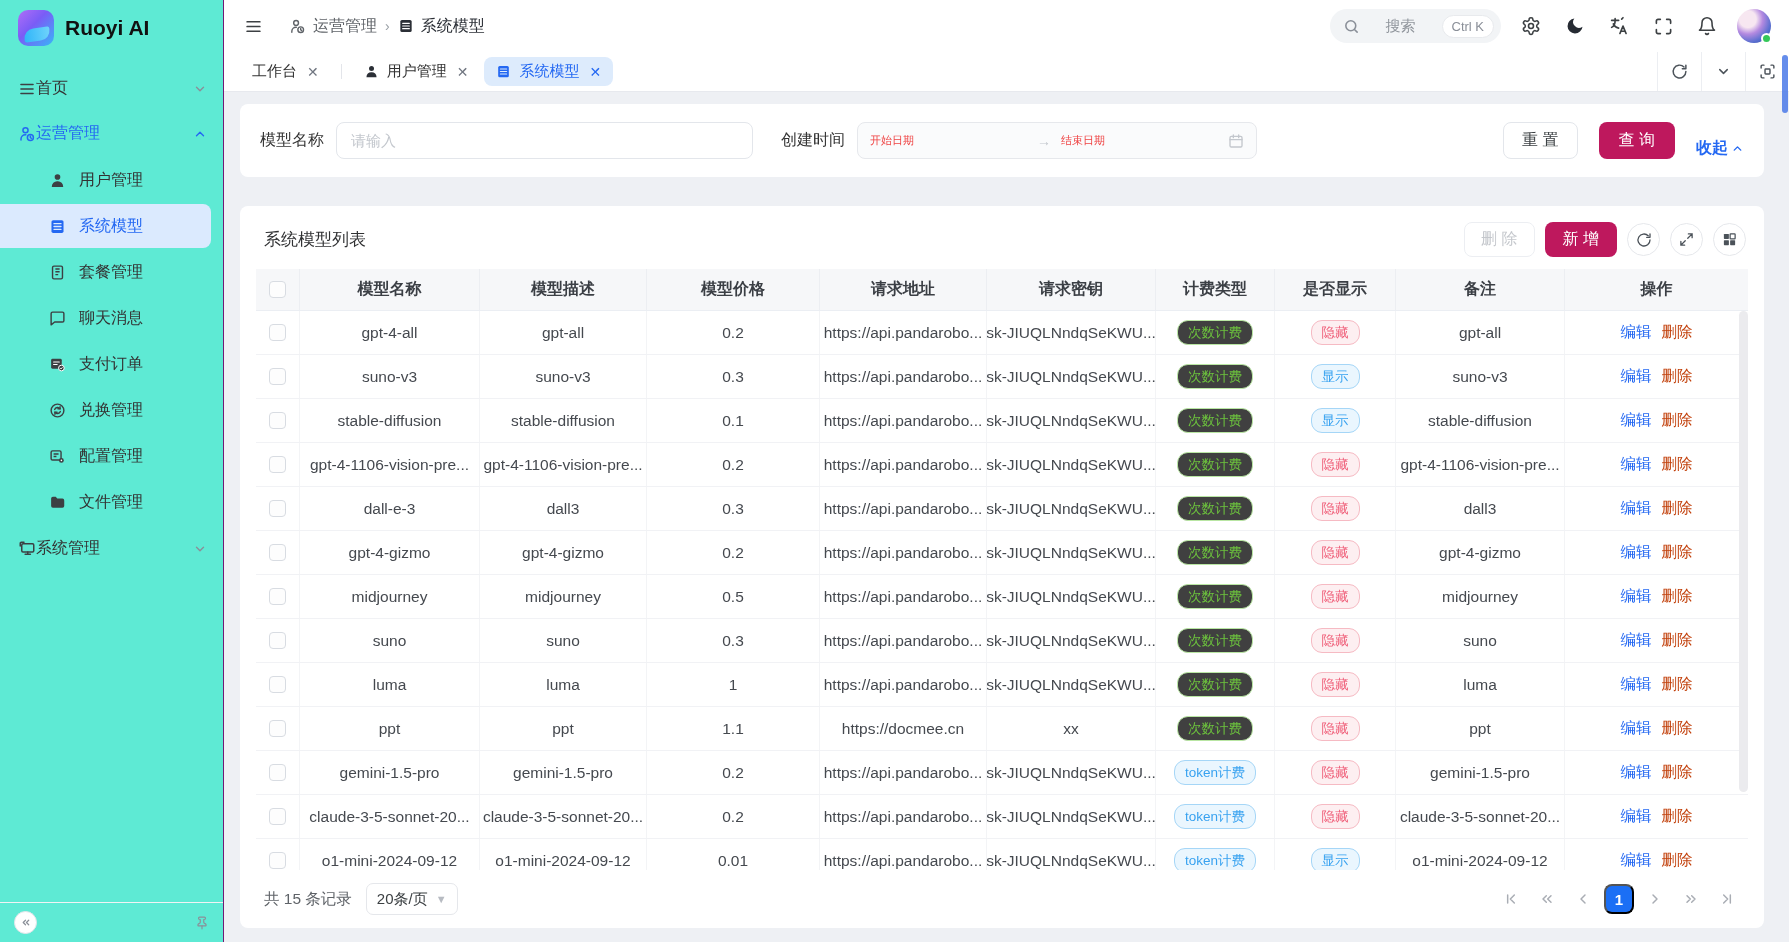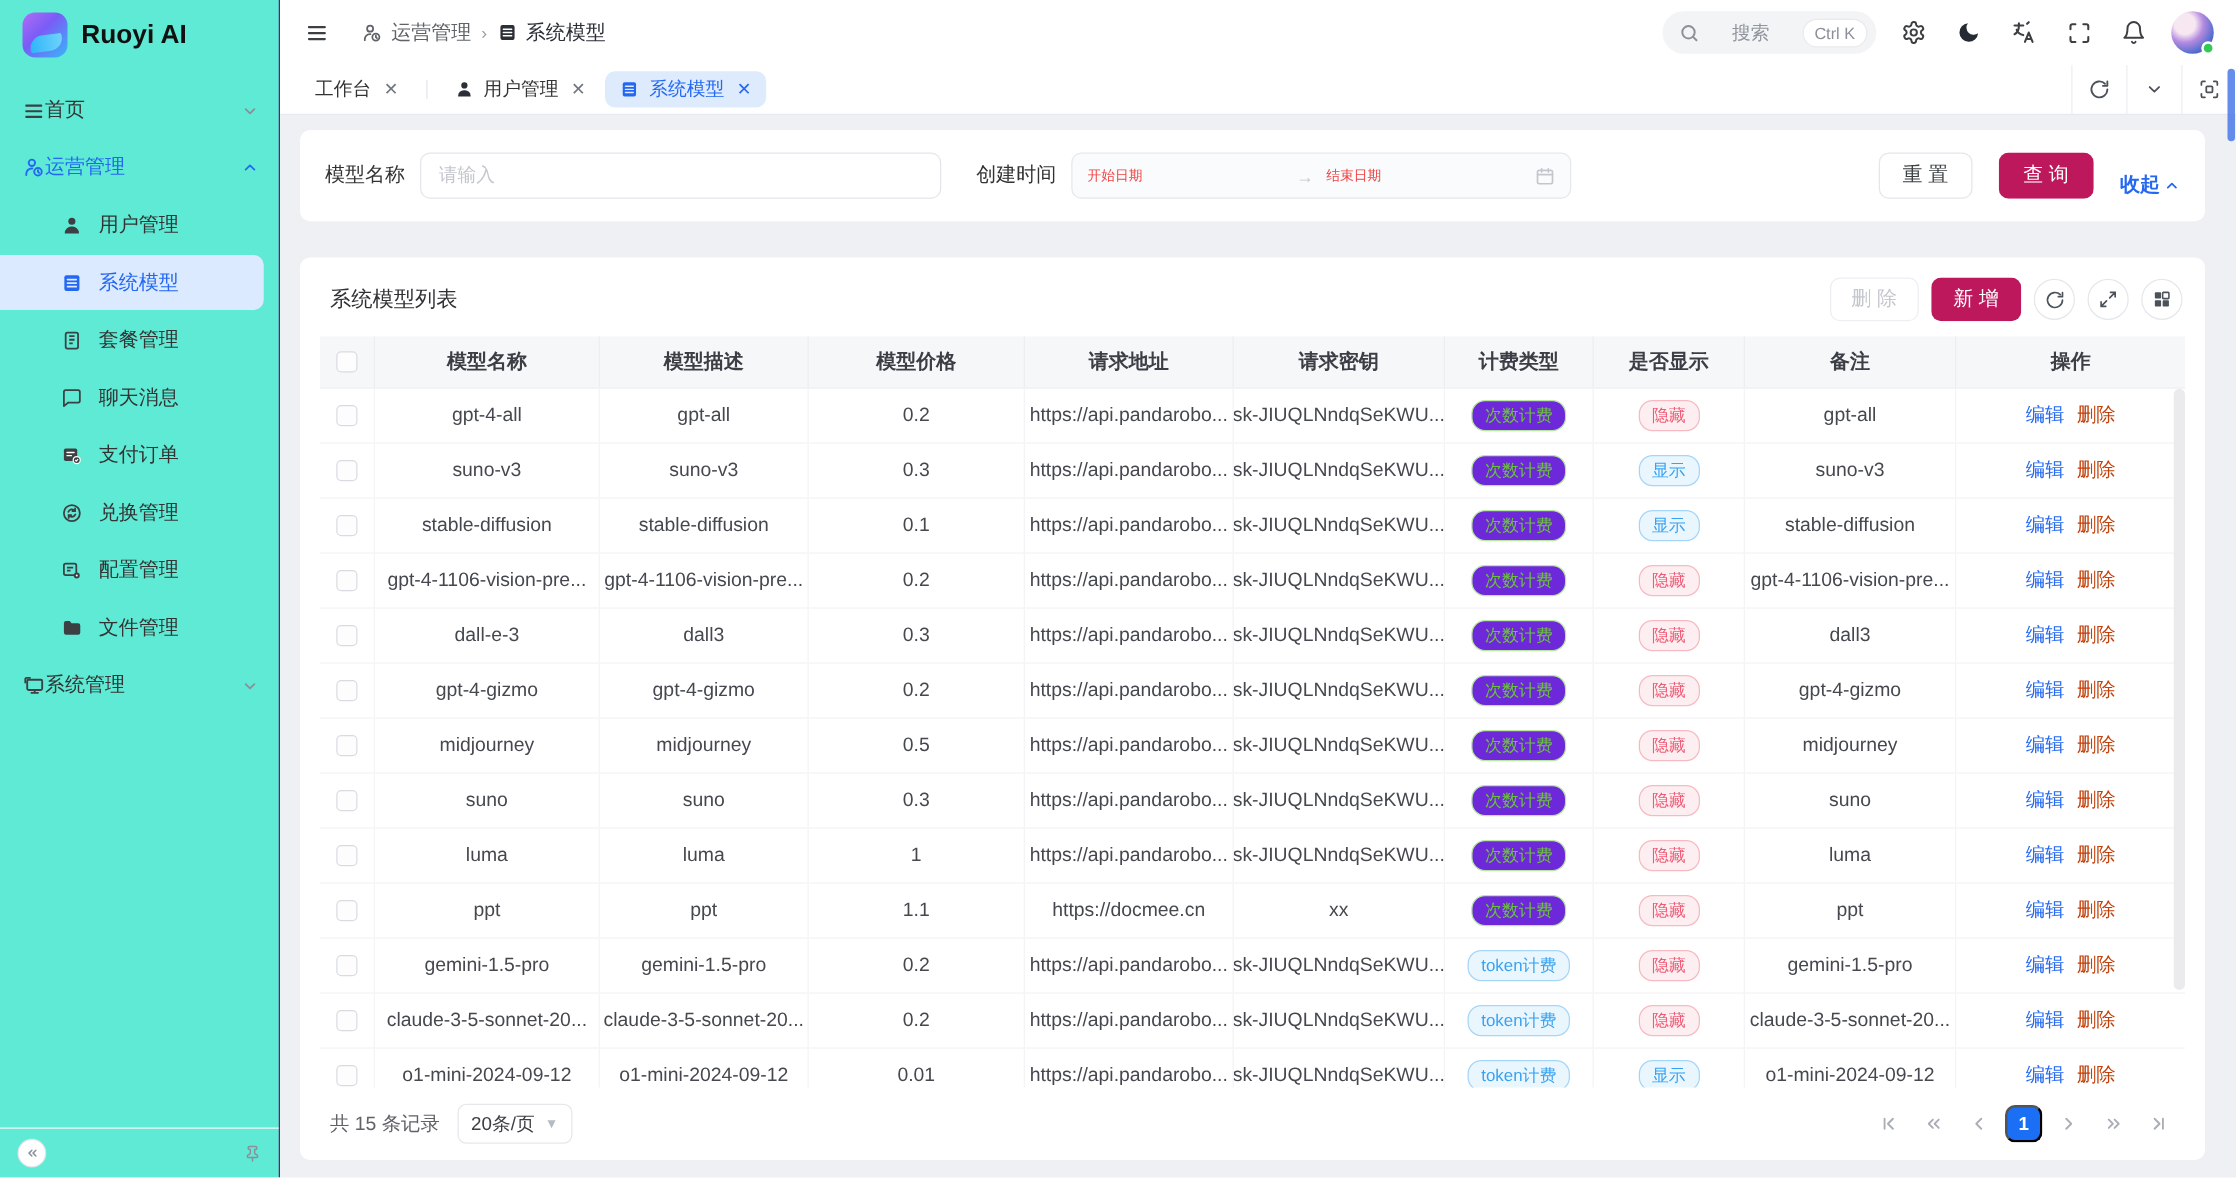--- a/index.html
+++ b/index.html
@@ -80,21 +80,21 @@
   .table-scroll{flex:1;position:relative;overflow:hidden;min-height:0}
   :root{--cols:44px 180px 167px 173px 167px 169px 119px 121px 169px minmax(0,1fr)}
   .thead-row{display:grid;grid-template-columns:var(--cols);background:#f6f7f9;border-bottom:1px solid #ebeef3;height:42px}
   .th{display:flex;align-items:center;justify-content:center;font-weight:bold;font-size:16px;color:#3b3f45;border-right:1px solid #eceef2}
   .th:last-child{border-right:none}
   .tr{display:grid;grid-template-columns:var(--cols);height:44px;border-bottom:1px solid #f1f2f5;background:#fff}
   .td{display:flex;align-items:center;justify-content:center;font-size:15.5px;color:#45494f;border-right:1px solid #f3f4f6;overflow:hidden;white-space:nowrap;padding:0 6px}
   .td:last-child{border-right:none}
   .checkbox{width:17px;height:17px;border:1.5px solid #d8dce2;border-radius:4px;background:#fdfdfd;display:inline-block;cursor:pointer}
   .badge{display:inline-block;padding:2px 10px;font-size:13.5px;line-height:19px;border-radius:11px;border:1px solid}
-  .badge-green{background:#6d28d9;border-color:#b9e6a3;color:#6cc23d}
+  .badge-green{background:#404040;border-color:#b9e6a3;color:#6cc23d}
   .badge-red{background:#fdeff1;border-color:#f6bac3;color:#ef5b76}
   .badge-blue{background:#eaf6fe;border-color:#a5d6f7;color:#38a2f0}
   .link-edit{color:#2468f2;cursor:pointer;margin:0 10px 0 0}
   .link-delete{color:#c2410c;cursor:pointer}
   .vscroll{position:absolute;top:42px;right:0;bottom:0;width:9px}
   .vscroll .thumb{width:9px;height:86%;background:#ebebee;border-radius:5px}
 
   .pagination{height:48px;display:flex;align-items:center;padding:10px 6px 0 8px;flex-shrink:0}
   .total-text{color:#5f6368;font-size:15.5px}
   .page-size{margin-left:14px;height:32px;border:1px solid #e5e7eb;border-radius:7px;display:flex;align-items:center;gap:8px;padding:0 10px;color:#3c4043;font-size:15px;cursor:pointer}

